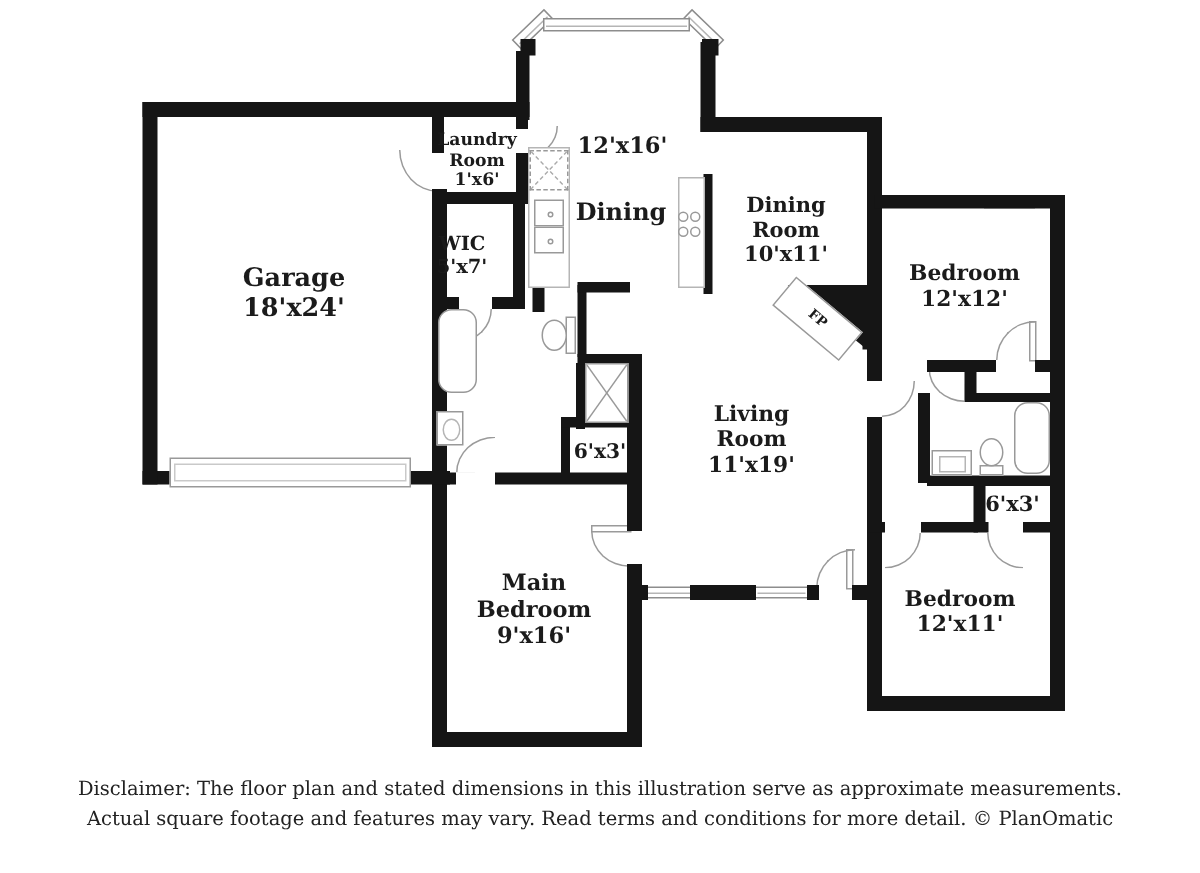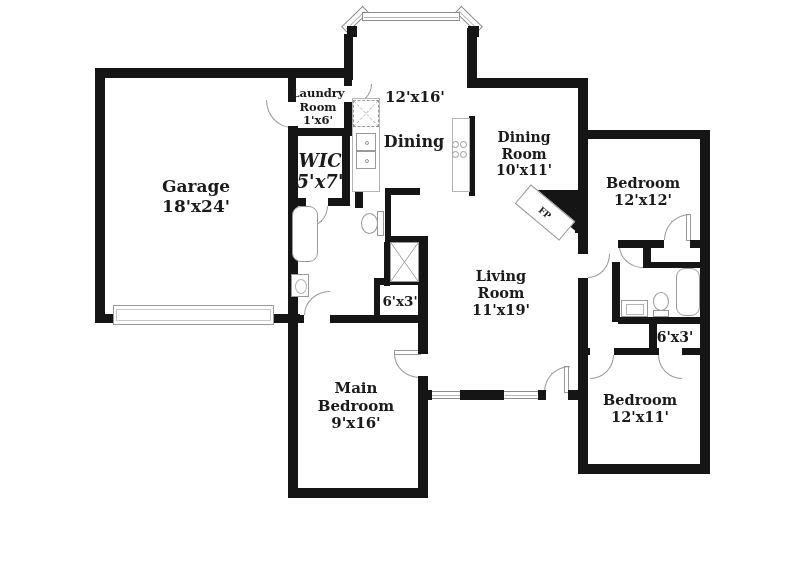--- a/index.html
+++ b/index.html
@@ -161,28 +161,32 @@
   <div class="room-label" style="left:196px;top:196px;font-size:17px;">Garage
 18'x24'</div>
   <div class="room-label" style="left:415px;top:98px;font-size:15px;">12'x16'</div>
   <div class="room-label" style="left:318px;top:107px;font-size:11.5px;">Laundry
 Room
 1'x6'</div>
   <div class="room-label" style="left:414px;top:142px;font-size:16px;">Dining</div>
   <div class="room-label" style="left:524px;top:154px;font-size:14px;">Dining
 Room
 10'x11'</div>
-  <div class="room-label" style="left:320px;top:171px;font-size:18px;font-style:italic;">WIC
+  <div class="room-label" style="left:308px;top:171px;font-size:13px;">WIC
 5'x7'</div>
   <div class="room-label" style="left:643px;top:191px;font-size:14.5px;">Bedroom
 12'x12'</div>
   <div class="room-label" style="left:501px;top:293px;font-size:14.5px;">Living
 Room
 11'x19'</div>
   <div class="room-label" style="left:400px;top:302px;font-size:13.5px;">6'x3'</div>
   <div class="room-label" style="left:356px;top:407px;font-size:15px;">Main
 Bedroom
 9'x16'</div>
   <div class="room-label" style="left:640px;top:408px;font-size:14.5px;">Bedroom
 12'x11'</div>
   <div class="room-label" style="left:675px;top:337px;font-size:14px;">6'x3'</div>
 
+  <div id="disclaimer">
+    <div>Disclaimer: The floor plan and stated dimensions in this illustration serve as approximate measurements.</div>
+    <div>Actual square footage and features may vary. Read terms and conditions for more detail. © PlanOmatic</div>
+  </div>
 </div>
 
 </body></html>

